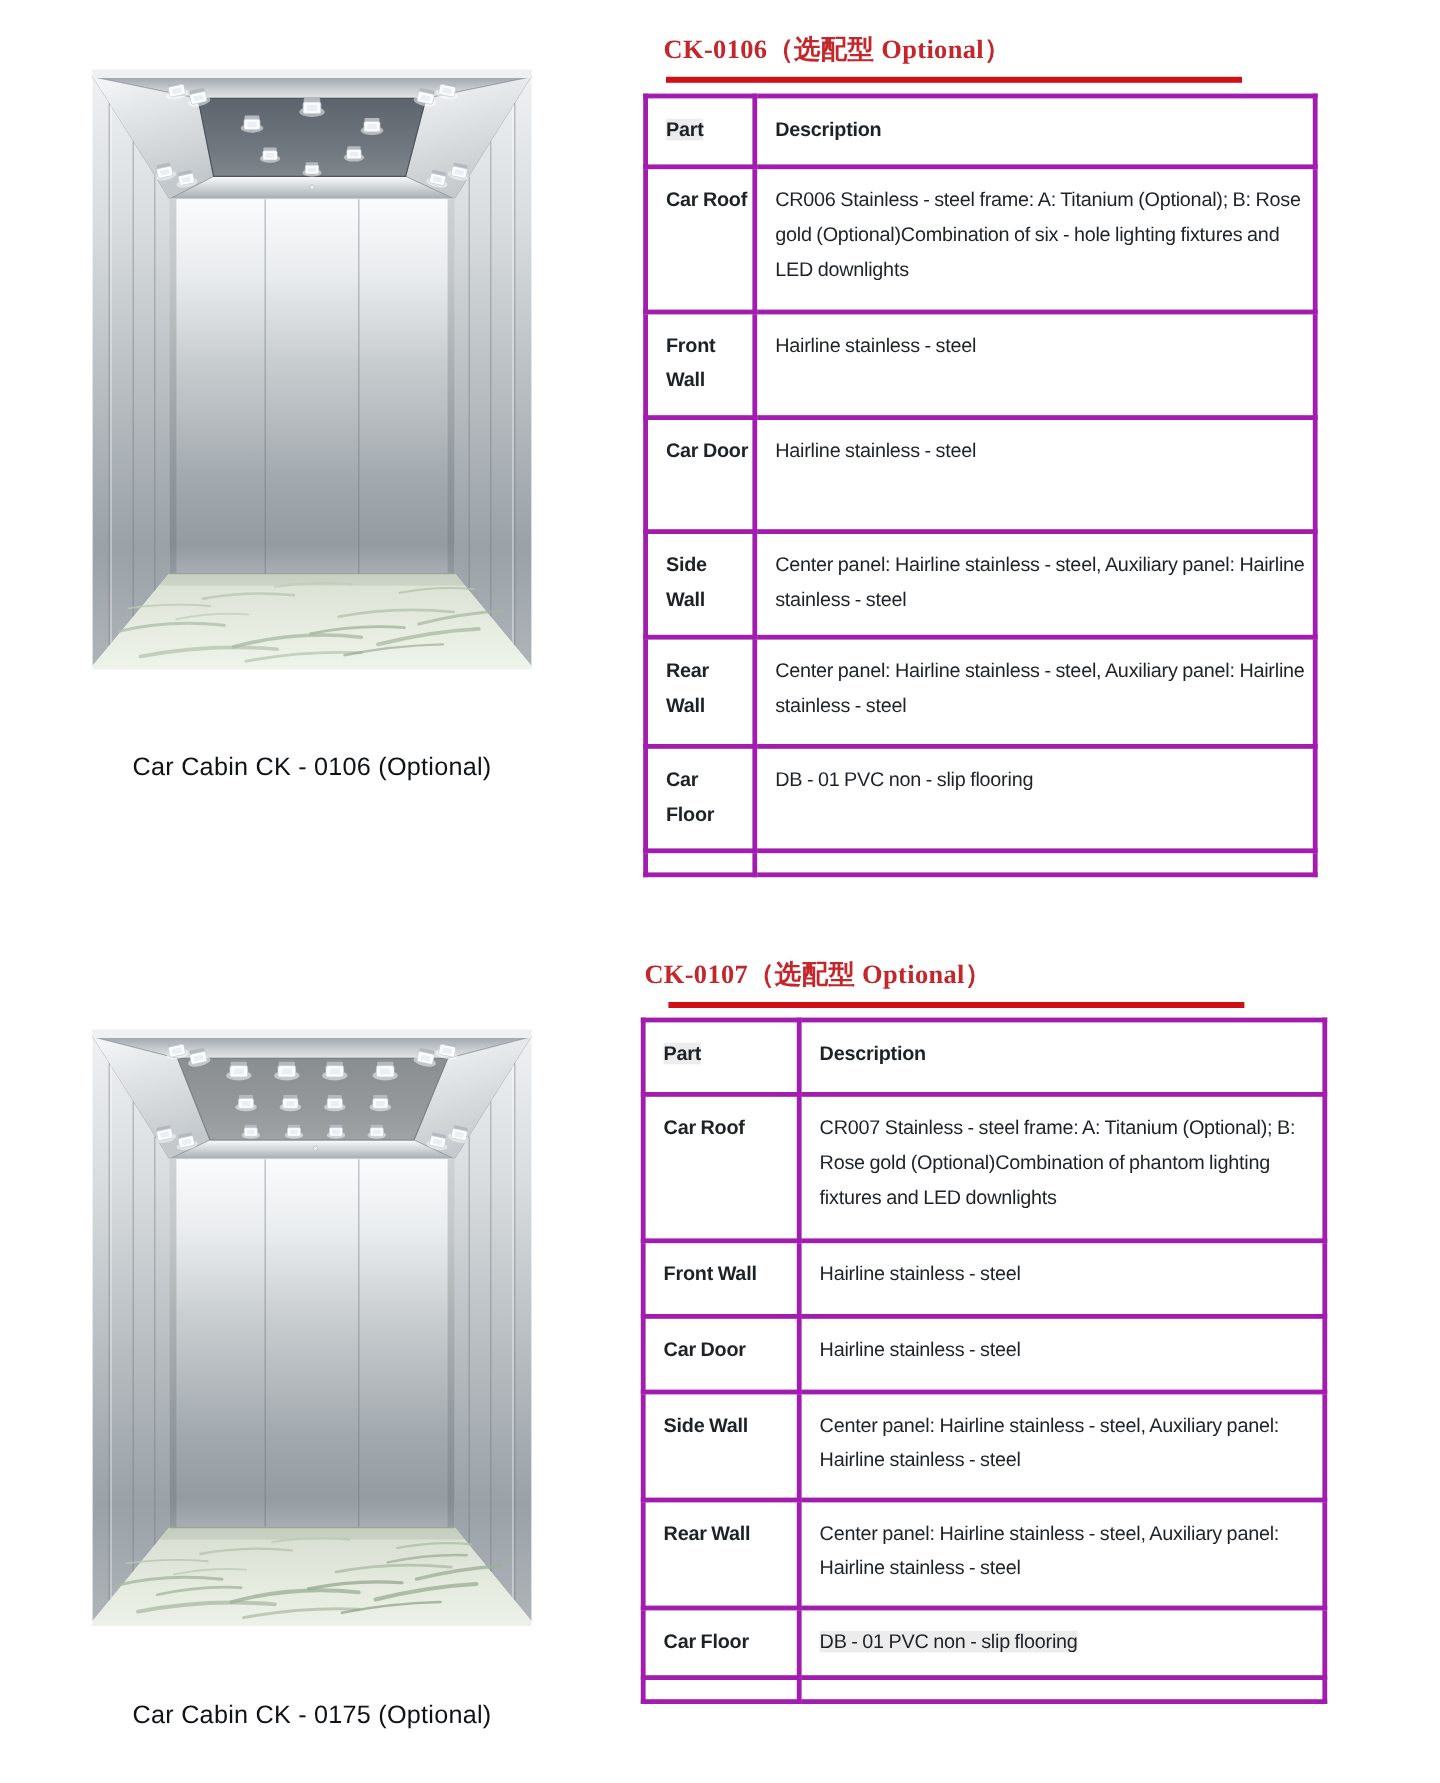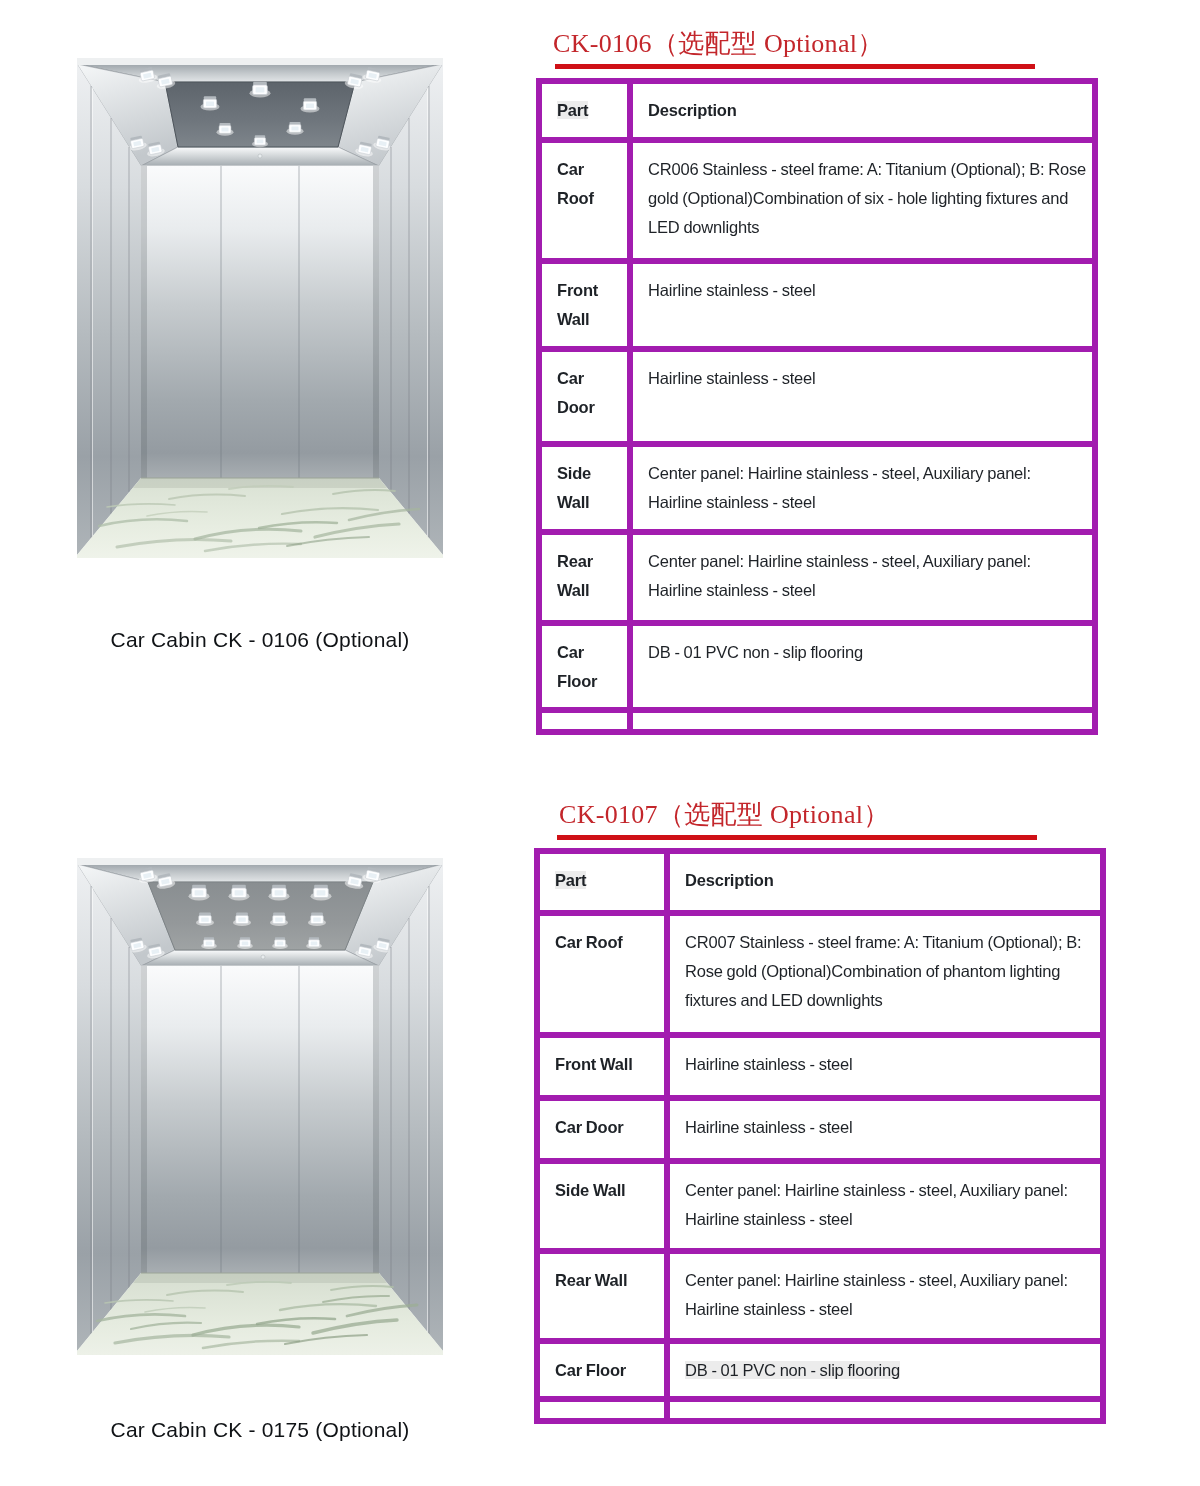--- a/index.html
+++ b/index.html
@@ -1,35 +1,35 @@
 <!DOCTYPE html>
 <html><head>
 <meta charset="utf-8">
 <style>
   html,body{margin:0;padding:0;}
   body{
     width:1200px;height:1486px;position:relative;background:#ffffff;
     font-family:"Liberation Sans",sans-serif;color:#1e2227;overflow:hidden;
   }
   .sec-title{
-    position:absolute;font-family:"Liberation Serif",serif;font-weight:normal;
-    font-size:26px;color:#c3262b;white-space:nowrap;letter-spacing:0.3px;
+    position:absolute;font-family:"Liberation Serif",serif;font-weight:bold;
+    font-size:22px;color:#c3262b;white-space:nowrap;letter-spacing:0.3px;
   }
   .rule{position:absolute;height:5px;background:#cf1016;}
   .figure{position:absolute;}
   .caption{
     position:absolute;text-align:center;font-size:21px;color:#101316;
     letter-spacing:0.2px;
     margin-top:39px;
   }
   table.spec{
     position:absolute;border-collapse:collapse;table-layout:fixed;background:#fff;
   }
   .spec th,.spec td{
-    border:6px solid #a21caf;vertical-align:top;text-align:left;
+    border:4px solid #a21caf;vertical-align:top;text-align:left;
     font-size:16.5px;line-height:29px;padding:12px 6px 4px 15px;
     letter-spacing:-0.2px;word-spacing:-0.5px;font-weight:normal;color:#1e2227;
   }
   .spec th{font-weight:bold;}
   .spec td.part{font-weight:bold;padding-right:3px;}
   .t2 td.part{white-space:nowrap;}
   .hl{background:#ececec;}
   .t1{left:536px;top:78px;width:562px;}
   .t1 col.c1{width:91px;}
   .t2{left:534px;top:848px;width:572px;}
@@ -351,21 +351,21 @@
         <path d="M126,490 q48,-9 96,-7" stroke="#a9b9a2" stroke-width="2.5" opacity="0.7"></path>
         <path d="M208,486 q40,-8 82,-9" stroke="#879a80" stroke-width="2.2" opacity="0.65"></path>
         <path d="M68,454 q30,-6 60,-4" stroke="#c2cebb" stroke-width="1.6" opacity="0.9"></path>
         <path d="M246,444 q34,-7 66,-6" stroke="#8ea186" stroke-width="2" opacity="0.6"></path>
         <path d="M54,471 q36,-8 70,-6" stroke="#93a68c" stroke-width="2.2" opacity="0.6"></path>
       </g>
     </g>
   </svg>
 </div>
 
-<div class="sec-title" style="left:559px;top:797px;">CK-0107（选配型 Optional）</div>
+<div class="sec-title" style="left:537px;top:797px;">CK-0107（选配型 Optional）</div>
 <div class="rule" style="left:557px;top:835px;width:480px;"></div>
 
 <table class="spec t2">
   <colgroup>
       <col class="c1">
       <col>
     </colgroup>
   <tbody>
       <tr>
     <th><span class="hl">Part</span></th>

